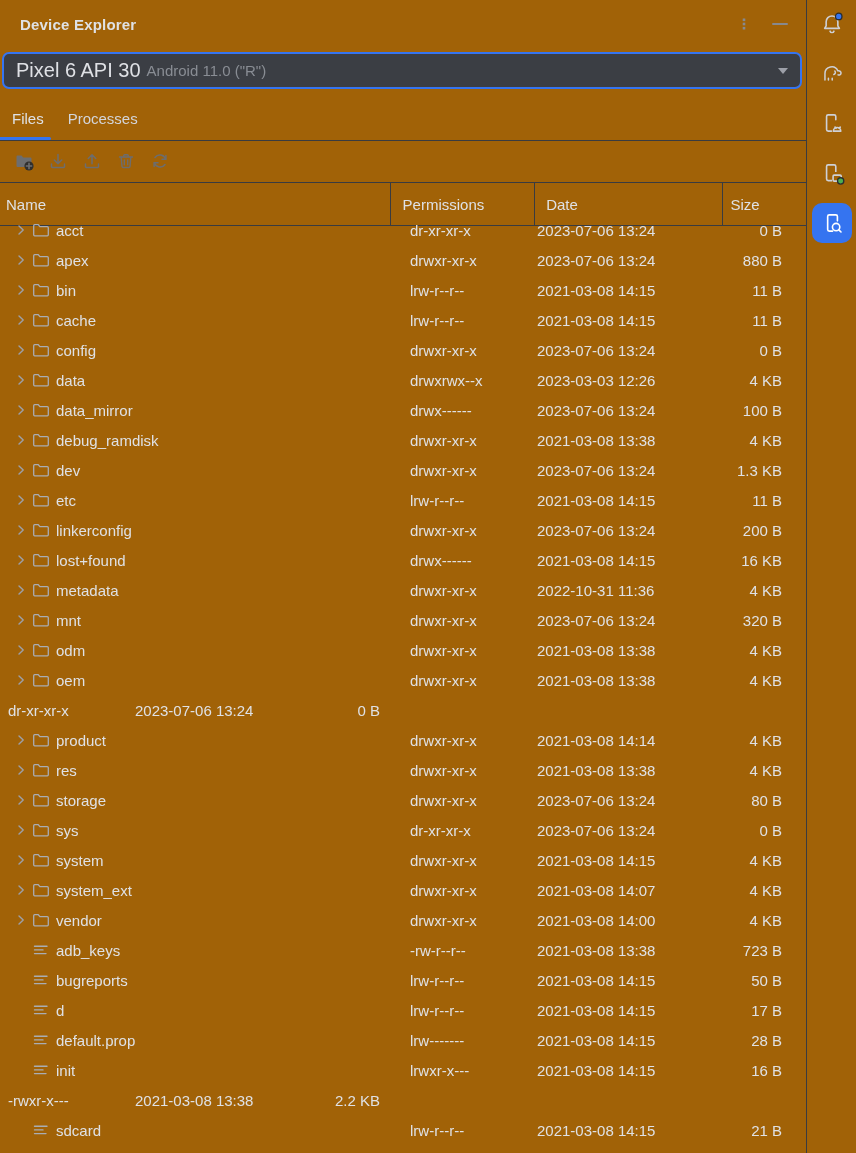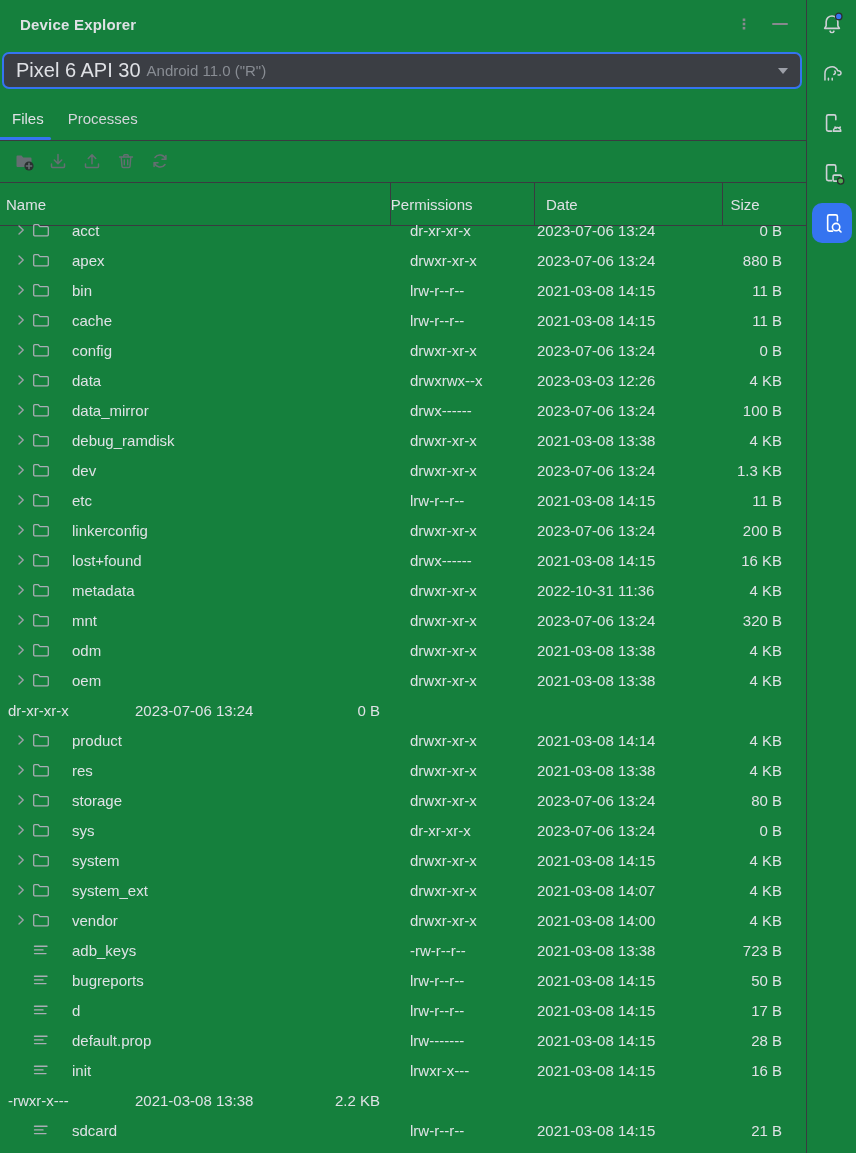--- a/index.html
+++ b/index.html
@@ -1,18 +1,18 @@
 <!DOCTYPE html>
 <html><head>
 <meta charset="utf-8">
 <style>
   html,body{margin:0;padding:0;background:#1e1f22;}
   *{box-sizing:border-box;}
   .app{
-    position:relative;width:856px;height:1153px;background:#15803d;overflow:hidden;
+    position:relative;width:856px;height:1153px;background:#a16207;overflow:hidden;
     font-family:"Liberation Sans", sans-serif;color:#DFE1E5;
   }
   .main{position:absolute;left:0;top:0;width:806px;height:1153px;}
 
   
   .titlebar{position:absolute;left:0;top:0;width:100%;height:48px;display:flex;align-items:center;padding:0 14px 0 20px;}
   .titlebar .title{font-size:15px;font-weight:bold;letter-spacing:.2px;}
   .titlebar-actions{margin-left:auto;display:flex;align-items:center;gap:12px;}
   .tb-btn{width:24px;height:24px;display:flex;align-items:center;justify-content:center;background:none;border:none;padding:0;cursor:pointer;}
 
@@ -39,35 +39,35 @@
   .tool-btn{width:24px;height:24px;display:flex;align-items:center;justify-content:center;background:none;border:none;padding:0;cursor:default;opacity:.95;}
 
   
   .thead{
     position:absolute;left:0;top:182px;width:100%;height:44px;
     border-top:1px solid #393B40;border-bottom:1px solid #393B40;
     display:flex;align-items:center;font-size:15px;color:#DFE1E5;
   }
   .hc{height:100%;display:flex;align-items:center;}
   .hc.c-name{width:402px;padding-left:6px;}
-  .hc.c-perm{width:124px;padding-left:0;border-left:1px solid #393B40;}
+  .hc.c-perm{width:124px;padding-left:12px;border-left:1px solid #393B40;}
   .hc.c-date{width:194px;padding-left:11px;border-left:1px solid #393B40;margin-left:24px;}
   .hc.c-size{width:86px;padding-left:7px;border-left:1px solid #393B40;}
 
   .tbody{position:absolute;left:0;top:215px;width:100%;}
   .row{display:flex;align-items:center;height:30px;font-size:15px;color:#DFE1E5;cursor:default;}
   .cell{display:flex;align-items:center;height:100%;}
   .name-cell{width:402px;padding-left:13px;}
   .perm-cell{width:124px;padding-left:8px;}
   .date-cell{width:194px;padding-left:11px;}
   .size-cell{width:86px;justify-content:flex-end;padding-right:24px;}
   .chevron{width:16px;height:16px;display:flex;align-items:center;justify-content:center;flex:0 0 16px;margin-right:3px;}
   .ficon{width:18px;height:16px;display:flex;align-items:center;justify-content:center;flex:0 0 18px;margin-right:6px;}
   .row--file .chevron{visibility:hidden;}
-  .fname{white-space:nowrap;margin-left:16px;}
+  .fname{white-space:nowrap;}
 
   
   .sidebar{position:absolute;right:0;top:0;width:50px;height:1153px;border-left:1px solid #393B40;display:flex;flex-direction:column;align-items:center;}
   .side-btn{position:relative;width:40px;height:40px;display:flex;align-items:center;justify-content:center;background:none;border:none;padding:0;cursor:pointer;border-radius:10px;}
   .side-btn.active{background:#3574F0;}
   .m1{margin-top:4px;} .m2{margin-top:9px;} .m3{margin-top:10px;} .m4{margin-top:10px;} .m5{margin-top:10px;}
 </style>
 </head>
 <body>
 

